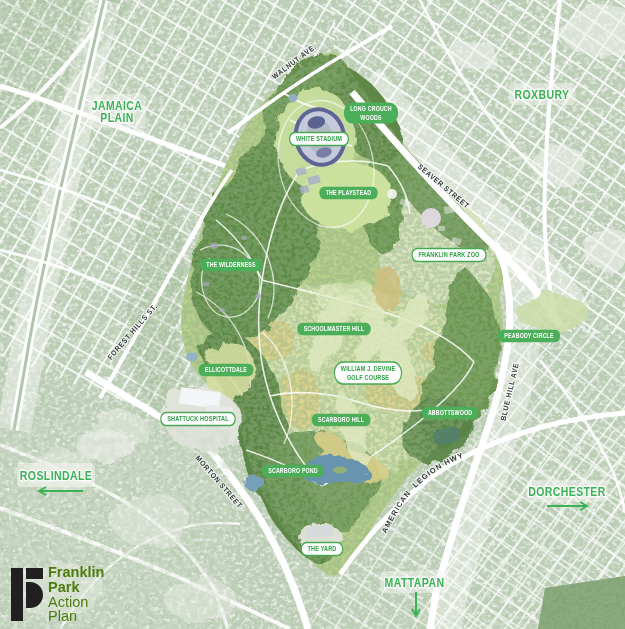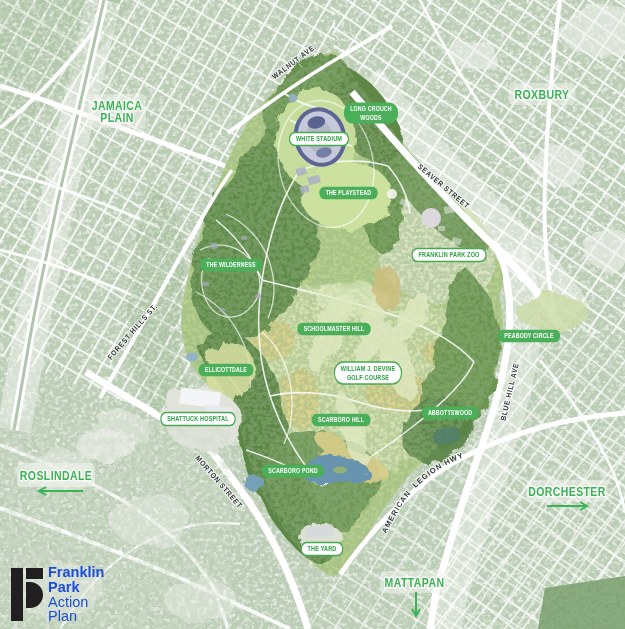--- a/index.html
+++ b/index.html
@@ -452,15 +452,15 @@
 <svg style="position:absolute;left:410px;top:592px;" width="12" height="30" viewBox="0 0 12 30">
       <path d="M6,0 L6,23 M2,17 L6,24 L10,17" stroke="#3cb257" stroke-width="2" fill="none"></path>
     </svg>
 
 <div style="position:absolute;left:11px;top:568px;width:12px;height:53px;background:#221f20;"></div>
 
 <div style="position:absolute;left:26px;top:568px;width:17px;height:11px;background:#221f20;"></div>
 
 <div style="position:absolute;left:26px;top:582px;width:17px;height:26px;background:#221f20;border-radius:0 26px 26px 0;"></div>
 
-<div style="position:absolute;left:48px;top:565px;color:#1d4ed8;font-size:14.5px;line-height:14.8px;letter-spacing:0px;">
+<div style="position:absolute;left:48px;top:565px;color:#4d7c0f;font-size:14.5px;line-height:14.8px;letter-spacing:0px;">
 <b>Franklin<br>Park</b><br>Action<br>Plan</div>
 </div>
 
 </body></html>

